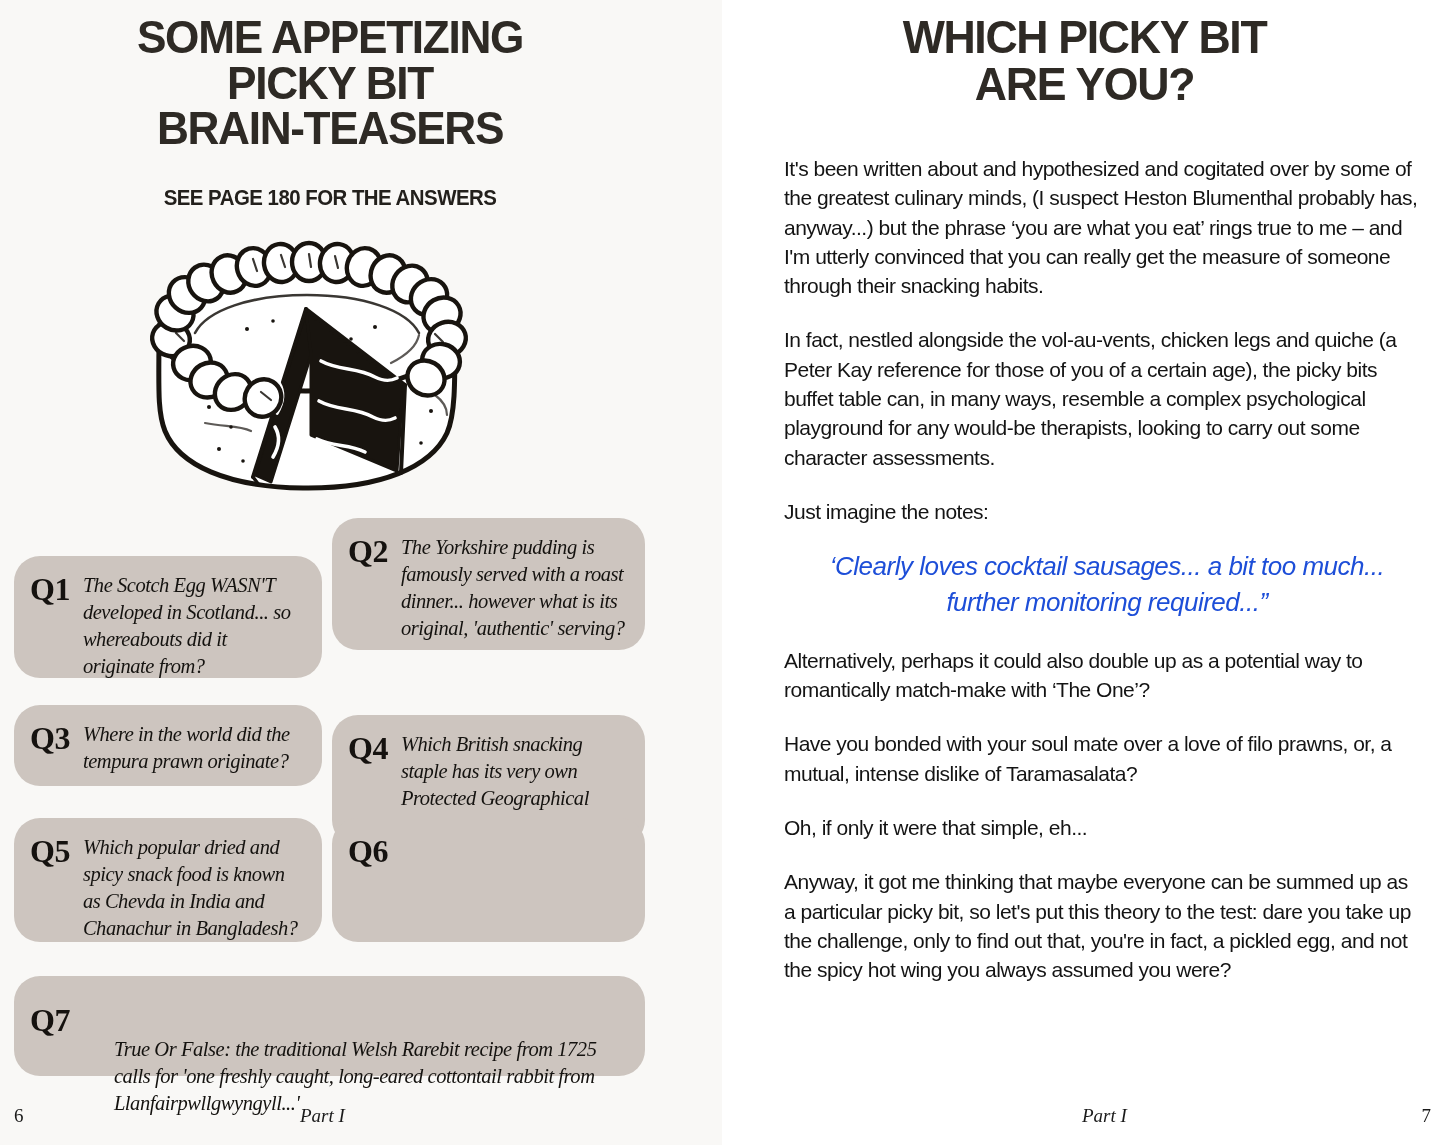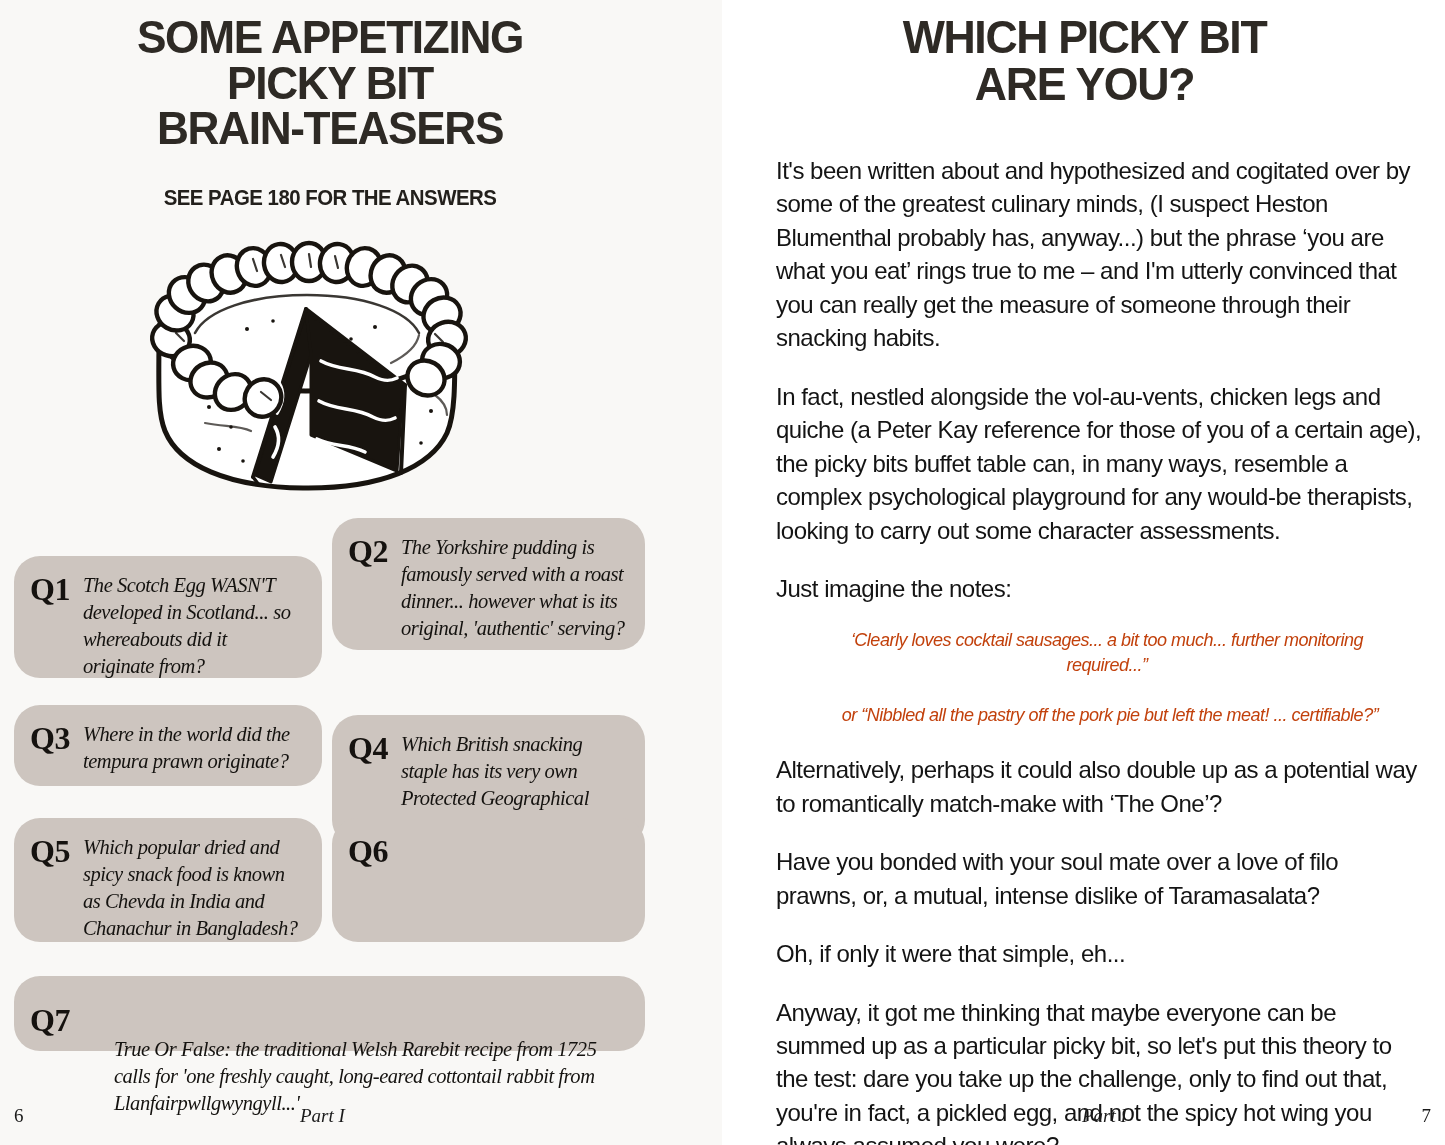--- a/index.html
+++ b/index.html
@@ -112,21 +112,21 @@
     margin-left: 13px;
   }
 
   
   #bubble-q1 { left: 14px;  top: 556px; width: 308px; height: 122px; }
   #bubble-q2 { left: 332px; top: 518px; width: 313px; height: 132px; }
   #bubble-q3 { left: 14px;  top: 705px; width: 308px; height: 81px;  }
   #bubble-q4 { left: 332px; top: 668px; width: 313px; height: 131px; margin-top: 47px; }
   #bubble-q5 { left: 14px;  top: 818px; width: 308px; height: 124px; }
   #bubble-q6 { left: 332px; top: 818px; width: 313px; height: 124px; }
-  #bubble-q7 { left: 14px;  top: 976px; width: 631px; height: 75px;  }
+  #bubble-q7 { left: 14px;  top: 976px; width: 631px; height: 100px;  }
 
   #bubble-q7 .q-text { margin-left: 44px; margin-top: 44px; }
   #bubble-q7 .q-label { padding-top: 12px; }
   #bubble-q3 .q-label { padding-top: 1px; }
   #bubble-q6 .q-label { padding-top: 1px; }
 
   
   .headline-right {
     position: absolute;
     left: 40px;
@@ -144,33 +144,33 @@
   .headline-right .hl-line { display: block; white-space: nowrap; }
 
   .body-col {
     position: absolute;
     left: 54px;
     top: 154px;
     width: 648px;
   }
   .para {
     font-family: "Liberation Sans", sans-serif;
-    font-size: 24px;
+    font-size: 21px;
     line-height: 1.395;
     color: #141414;
     letter-spacing: -0.5px;
-    margin: 0 0 25px 0;
+    margin: 0 0 25px 8px;
   }
   .para.tight { margin-bottom: 22px; }
   .quote {
     font-family: "Liberation Sans", sans-serif;
     font-style: italic;
-    font-size: 18px;
+    font-size: 26px;
     line-height: 1.4;
-    color: #c2410c;
+    color: #1d4ed8;
     letter-spacing: -0.5px;
     margin: 0 0 25px 0;
     text-align: center;
   }
   .quote-a { padding: 0 24px 0 38px; }
   .quote-b { padding: 0 0 0 20px; }
 
   
   .footer {
     position: absolute;
@@ -337,21 +337,20 @@
     <div class="headline-right">
       <span class="hl-line">WHICH PICKY BIT</span>
       <span class="hl-line">ARE YOU?</span>
     </div>
 
     <div class="body-col">
       <p class="para">It's been written about and hypothesized and cogitated over by some of the greatest culinary minds, (I suspect Heston Blumenthal probably has, anyway...)  but the phrase ‘you are what you eat’ rings true to me – and I'm utterly convinced that you can really get the measure of someone through their snacking habits.</p>
       <p class="para">In fact, nestled alongside the vol-au-vents, chicken legs and quiche (a Peter Kay reference for those of you of a certain age), the picky bits buffet table can, in many ways, resemble a complex psychological playground for any would-be therapists, looking to carry out some character assessments.</p>
       <p class="para tight">Just imagine the notes:</p>
       <p class="quote quote-a">‘Clearly loves cocktail sausages... a bit too much... further monitoring required...”</p>
-      <p class="quote quote-b">or “Nibbled all the pastry off the pork pie but left the meat! ... certifiable?”</p>
       <p class="para">Alternatively, perhaps it could also double up as a potential way to romantically match-make with ‘The One’?</p>
       <p class="para"> Have you bonded with your soul mate over a love of filo prawns, or, a mutual, intense dislike of Taramasalata?</p>
       <p class="para">Oh, if only it were that simple, eh...</p>
       <p class="para">Anyway, it got me thinking that maybe everyone can be summed up as a particular picky bit, so let's put this theory to the test: dare you take up the challenge, only to find out that, you're in fact, a pickled egg, and not the spicy hot wing you always assumed you were?</p>
     </div>
 
     <div class="footer footer-right">
       <span class="pg-part">Part I</span>
       <span class="pg-num">7</span>
     </div>

